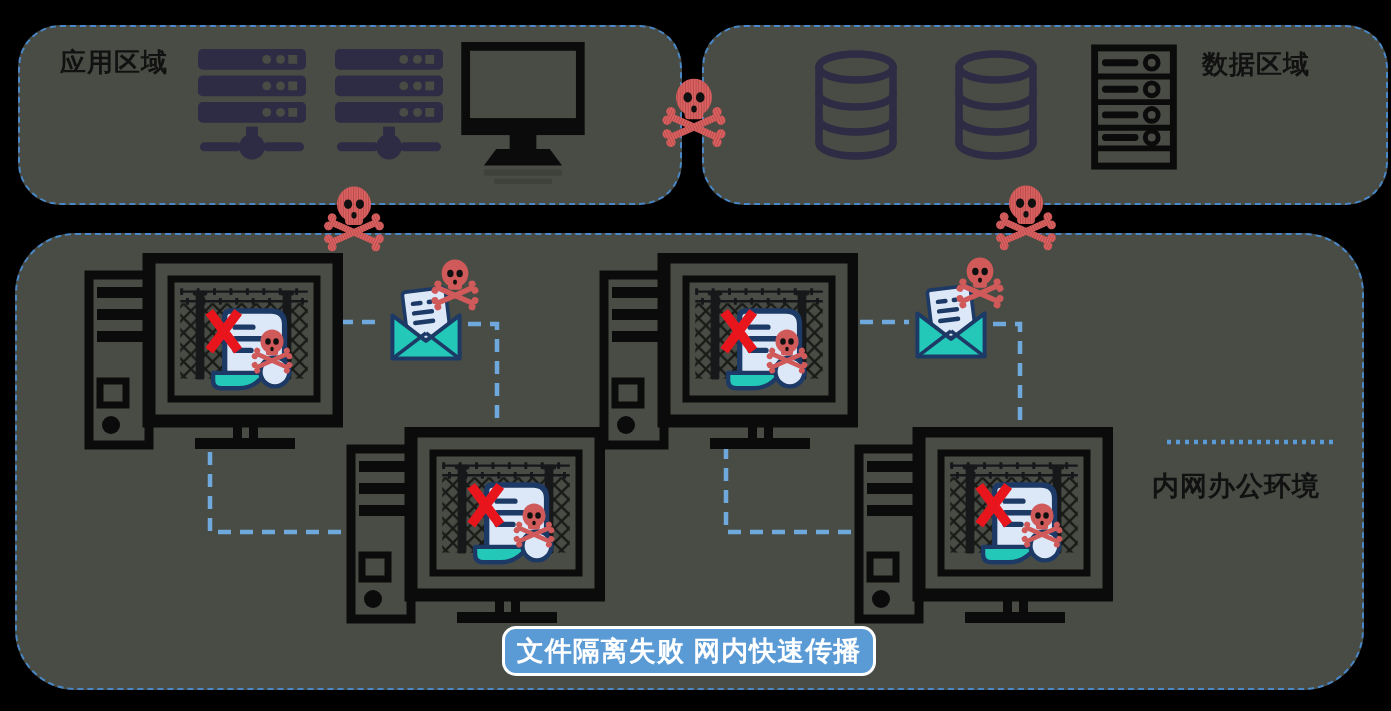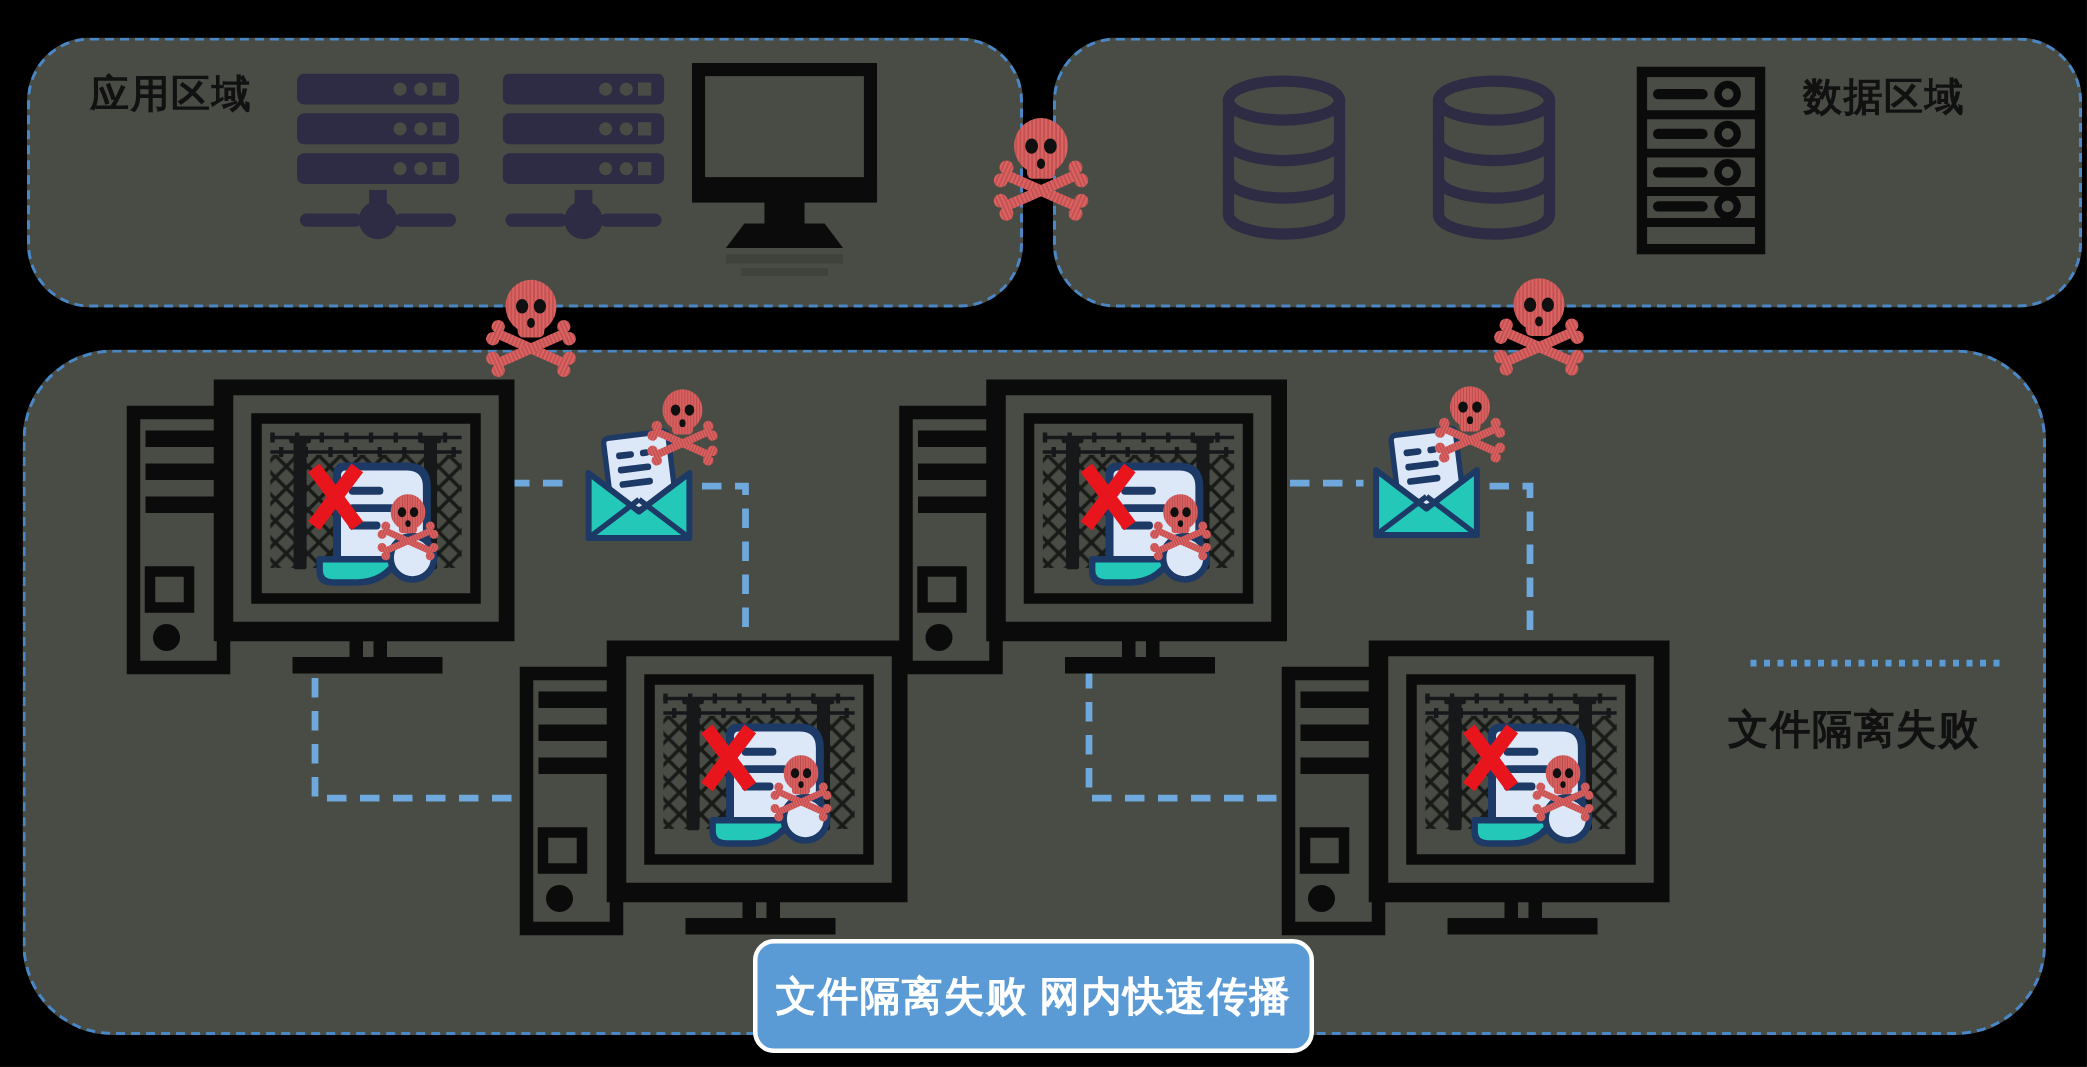--- a/index.html
+++ b/index.html
@@ -1,19 +1,19 @@
 <!DOCTYPE html>
 <html style="--canvas-bg: #000000; --zone-bg: #484c44; --zone-border: #4a87c6; --connector-blue: #6fa8dc; --separator-dot-blue: #5b9bd5; --navy-icon: #2e2b44; --black-icon: #0b0b0b; --skull-red: #dd6262; --skull-red-dark: #b84c4c; --envelope-teal: #24c8b8; --outline-navy: #1d3a66; --letter-fill: #dce8f7; --blocked-x-red: #e8151c; --banner-bg: #5b9bd5; --banner-border: #ffffff; --banner-text: #ffffff; --label-text: #111111;"><head>
 <meta charset="utf-8">
 <style>
   html,body{margin:0;padding:0;background:#000;}
   .canvas{
     position:relative;width:1391px;height:711px;overflow:hidden;
     background:var(--canvas-bg,#000);
-    font-family:Liberation Serif, serif;
+    font-family:Liberation Sans, sans-serif;
   }
   .zone{
     position:absolute;
     background:var(--zone-bg,#484c44);
     border:2.5px dashed var(--zone-border,#4a87c6);
     box-sizing:border-box;
     z-index:1;
   }
   .zone-app{left:18px;top:25px;width:664px;height:180px;border-radius:42px;}
   .zone-data{left:702px;top:25px;width:686px;height:180px;border-radius:42px;}
@@ -24,21 +24,21 @@
     letter-spacing:1px;white-space:nowrap;
   }
   .lbl-app{left:24px;top:20px;}
   .lbl-data{left:486px;top:22px;}
   .lbl-intranet{left:1137px;top:236px;font-size:27px;}
   .icon{position:absolute;z-index:3;}
   .icon svg{display:block;width:100%;height:100%;}
   .skull-layer{z-index:4;}
   .overlay{position:absolute;left:0;top:0;z-index:2;pointer-events:none;}
   .banner{
-    position:absolute;left:502px;top:626px;width:374px;height:76px;
+    position:absolute;left:502px;top:626px;width:374px;height:50px;
     background:var(--banner-bg,#5b9bd5);
     border:3px solid var(--banner-border,#fff);
     border-radius:14px;box-sizing:border-box;
     display:flex;align-items:center;justify-content:center;
     z-index:5;
   }
   .banner span{
     font-size:27px;font-weight:bold;color:var(--banner-text,#fff);
     letter-spacing:1px;white-space:nowrap;
   }
@@ -198,21 +198,21 @@
       </symbol>
     </defs>
   </svg>
 
   <div class="zone zone-app"></div>
   <div class="zone zone-data"></div>
   <div class="zone zone-intranet"></div>
 
   <span class="zone-label lbl-app" style="left:60px;top:45px;z-index:3;">应用区域</span>
   <span class="zone-label lbl-data" style="left:1190px;top:47px;z-index:3;margin-left:12px;">数据区域</span>
-  <span class="zone-label lbl-intranet" style="left:1152px;top:468px;z-index:3;">文件隔离失败</span>
+  <span class="zone-label lbl-intranet" style="left:1152px;top:468px;z-index:3;">内网办公环境</span>
 
   <svg class="overlay" width="1391" height="711">
     <g stroke="#6fa8dc" stroke-width="4.5" fill="none" stroke-dasharray="13 9">
       <path d="M340,322 H384"></path>
       <path d="M468,324 H497 V426"></path>
       <path d="M210,452 V532 H343"></path>
       <path d="M860,322 H909"></path>
       <path d="M993,324 H1020 V426"></path>
       <path d="M726,446 V532 H851"></path>
     </g>

